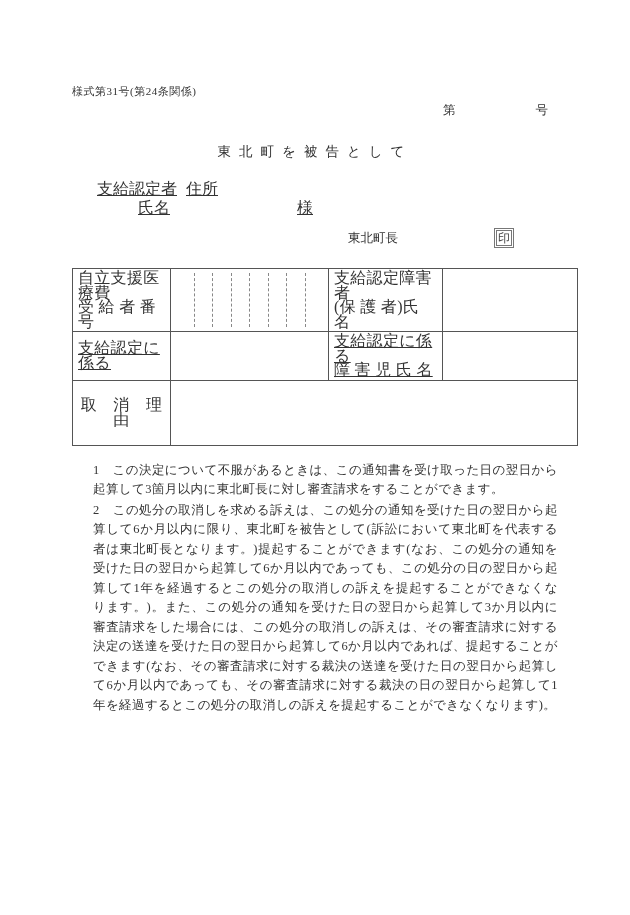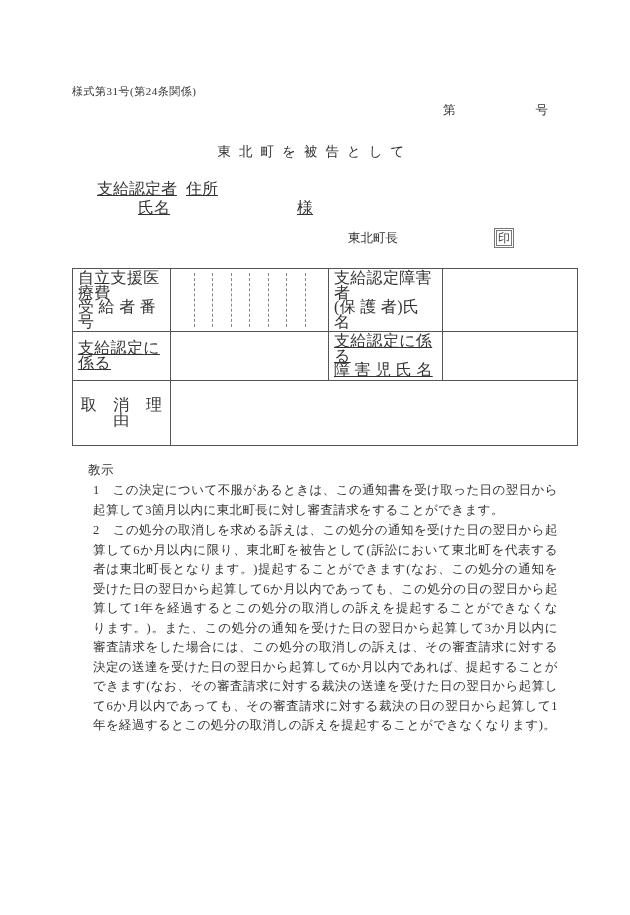--- a/index.html
+++ b/index.html
@@ -190,19 +190,18 @@
       </tr>
       <tr class="r3">
         <td class="c1 reason-label">取　消　理　由</td>
         <td colspan="3"></td>
       </tr>
     </tbody>
       </table>
 
 
     <div class="kyoji">
-      <div class="kyoji-heading">教示</div>
       <div class="kyoji-item">1　この決定について不服があるときは、この通知書を受け取った日の翌日から起算して3箇月以内に東北町長に対し審査請求をすることができます。</div>
       <div class="kyoji-item">2　この処分の取消しを求める訴えは、この処分の通知を受けた日の翌日から起算して6か月以内に限り、東北町を被告として(訴訟において東北町を代表する者は東北町長となります。)提起することができます(なお、この処分の通知を受けた日の翌日から起算して6か月以内であっても、この処分の日の翌日から起算して1年を経過するとこの処分の取消しの訴えを提起することができなくなります。)。また、この処分の通知を受けた日の翌日から起算して3か月以内に審査請求をした場合には、この処分の取消しの訴えは、その審査請求に対する決定の送達を受けた日の翌日から起算して6か月以内であれば、提起することができます(なお、その審査請求に対する裁決の送達を受けた日の翌日から起算して6か月以内であっても、その審査請求に対する裁決の日の翌日から起算して1年を経過するとこの処分の取消しの訴えを提起することができなくなります)。</div>
     </div>
 
   </div>
 </div>
 
 </body></html>

